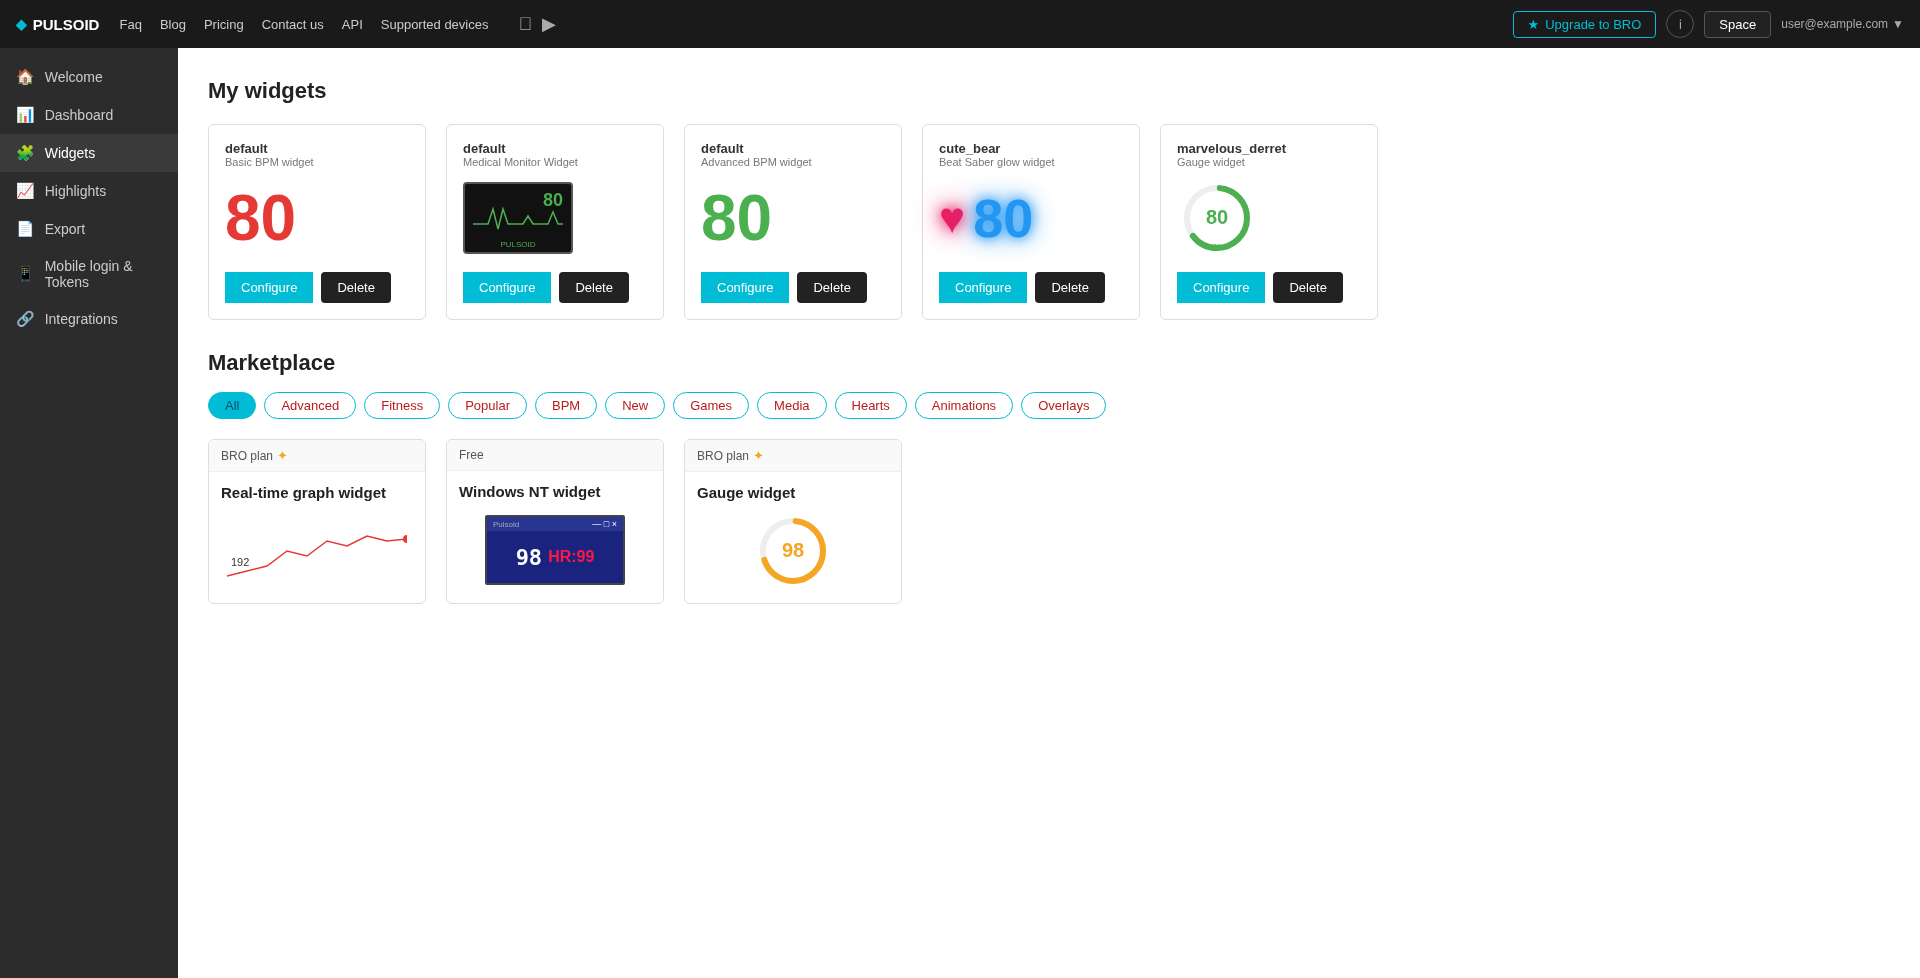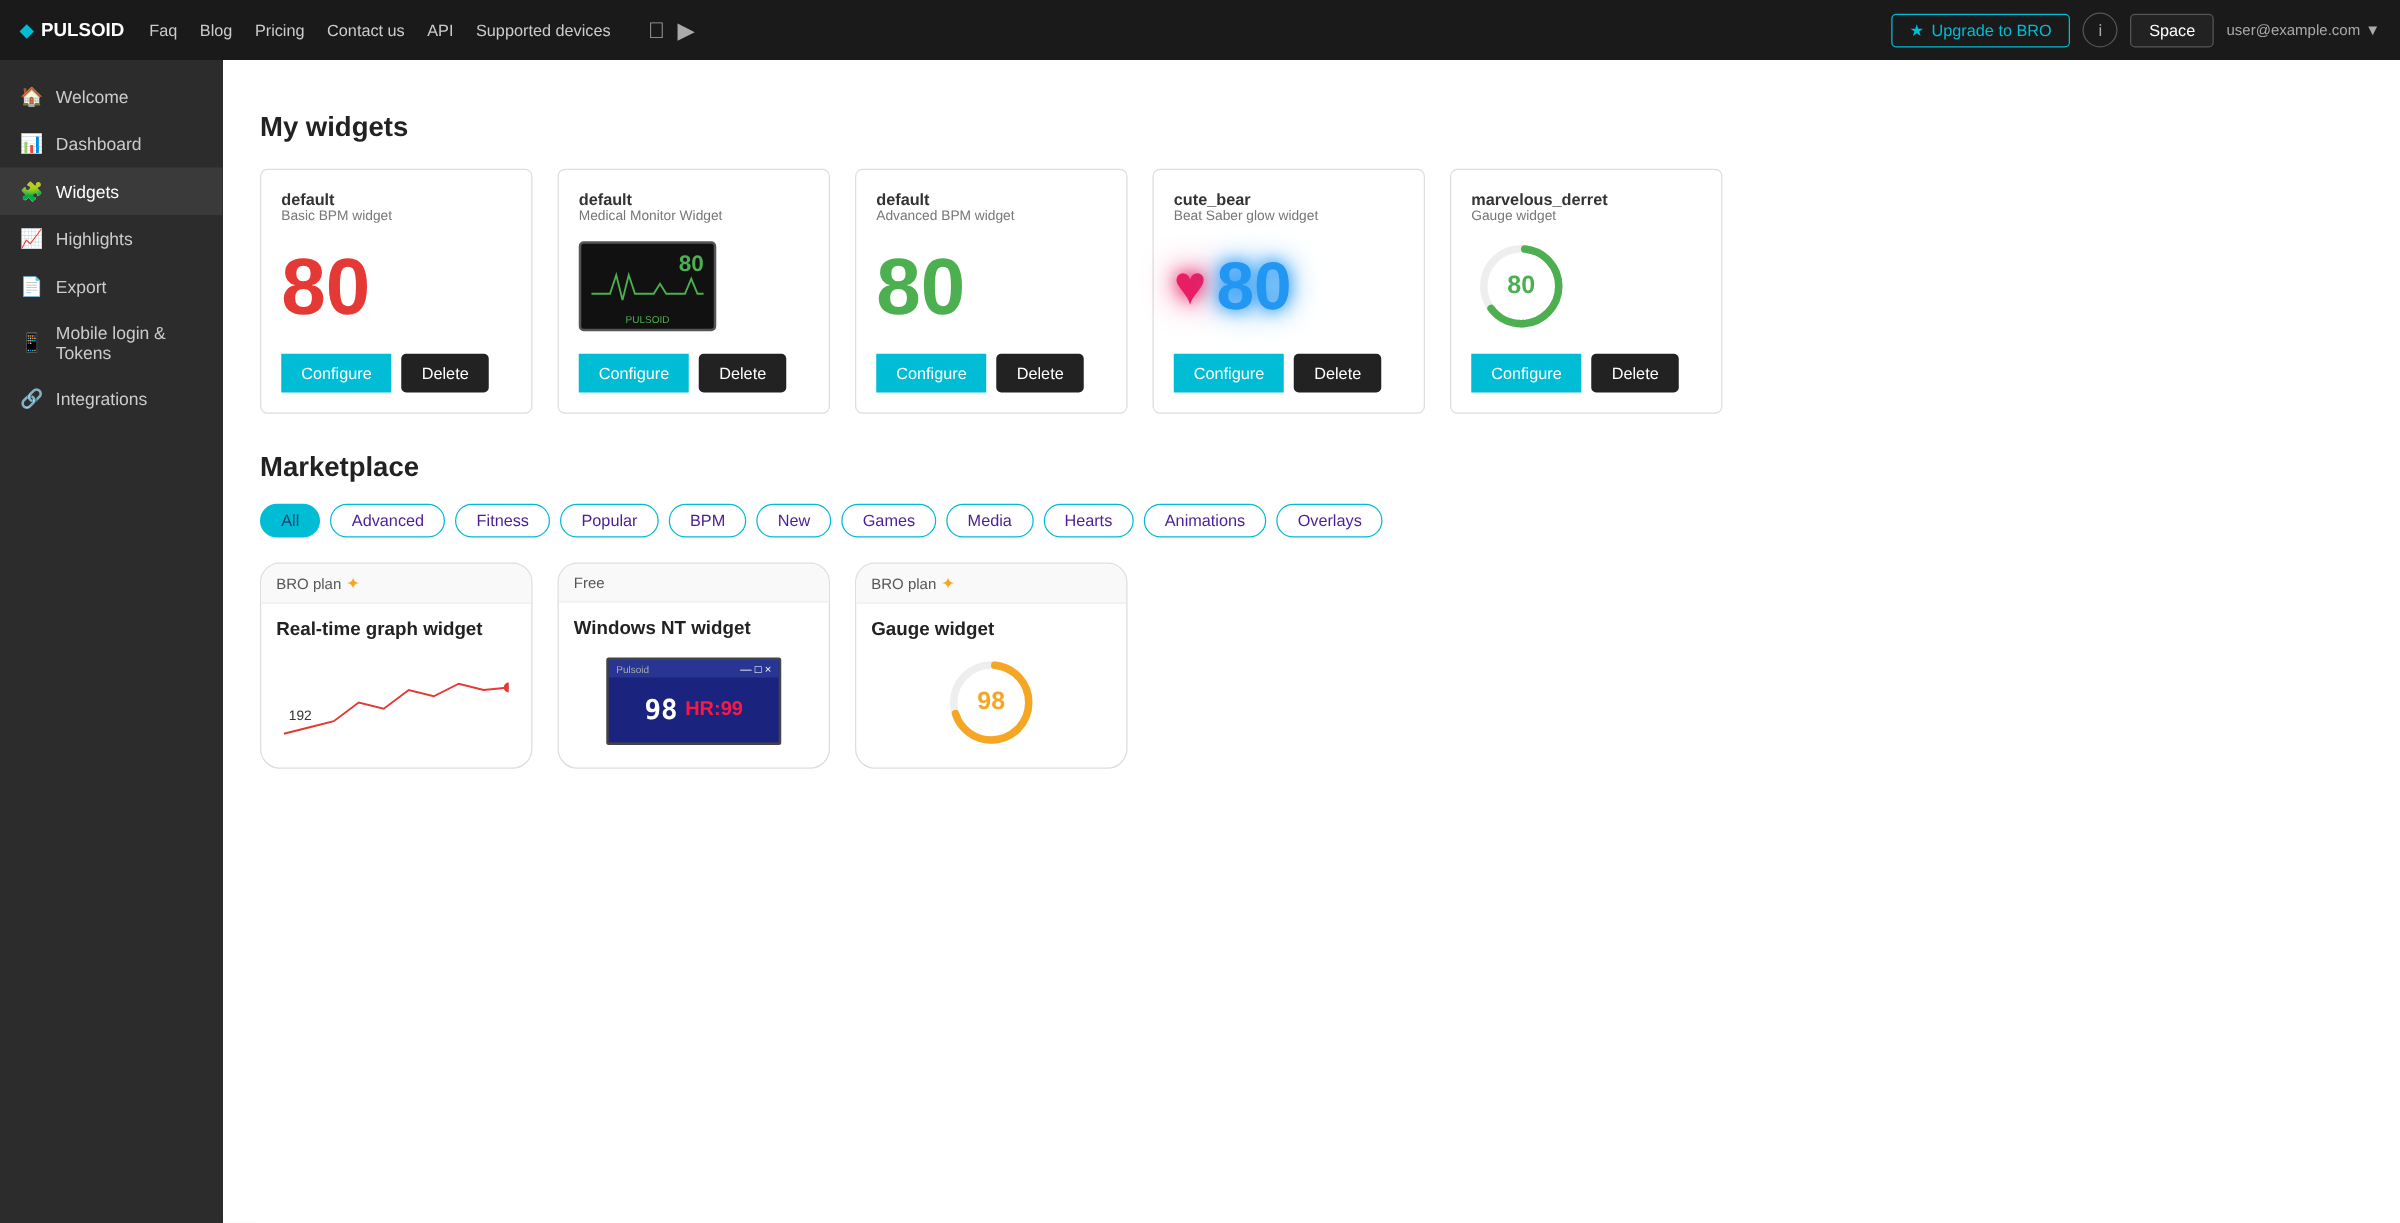--- a/index.html
+++ b/index.html
@@ -74,21 +74,21 @@
       font-size: 14px;
       cursor: pointer;
     }
     .sidebar-item.active { background: #3a3a3a; color: #fff; }
     .sidebar-icon { font-size: 15px; }
 
     
     .main {
       margin-left: 178px;
       margin-top: 48px;
-      padding: 41px 30px;
+      padding: 30px 30px;
       background: #fff;
       min-height: calc(100vh - 48px);
     }
 
     .section-title {
       font-size: 22px;
       font-weight: 600;
       color: #222;
       margin-bottom: 20px;
     }
@@ -238,39 +238,39 @@
       display: flex;
       gap: 8px;
       flex-wrap: wrap;
       margin-bottom: 20px;
     }
     .filter-tab {
       padding: 5px 16px;
       border-radius: 20px;
       border: 1.5px solid #00bcd4;
       background: transparent;
-      color: #4c1d95;
+      color: #b91c1c;
       font-size: 13px;
       cursor: pointer;
     }
     .filter-tab.active {
       background: #00bcd4;
       color: #0c4a6e;
     }
 
     
     .marketplace-grid {
       display: flex;
       flex-wrap: wrap;
       gap: 20px;
     }
 
     .market-card {
       border: 1px solid #ddd;
-      border-radius: 16px;
+      border-radius: 6px;
       width: 218px;
       background: #fff;
       overflow: hidden;
     }
     .market-card-header {
       background: #f9f9f9;
       border-bottom: 1px solid #eee;
       padding: 8px 12px;
       font-size: 12px;
       color: #555;

